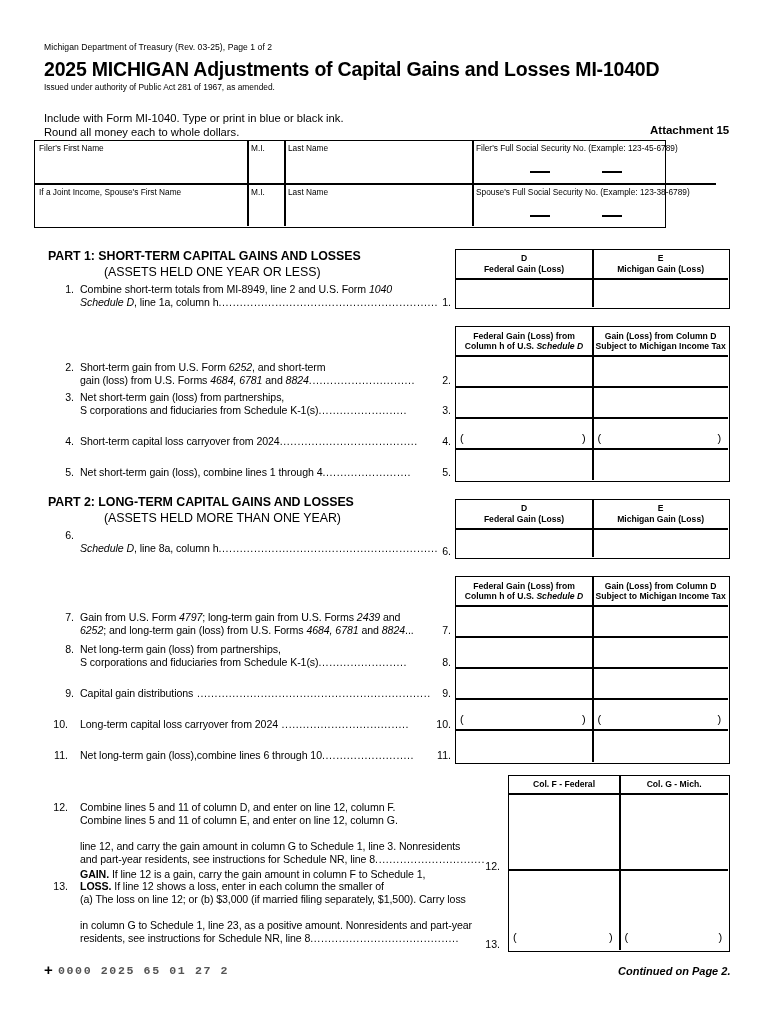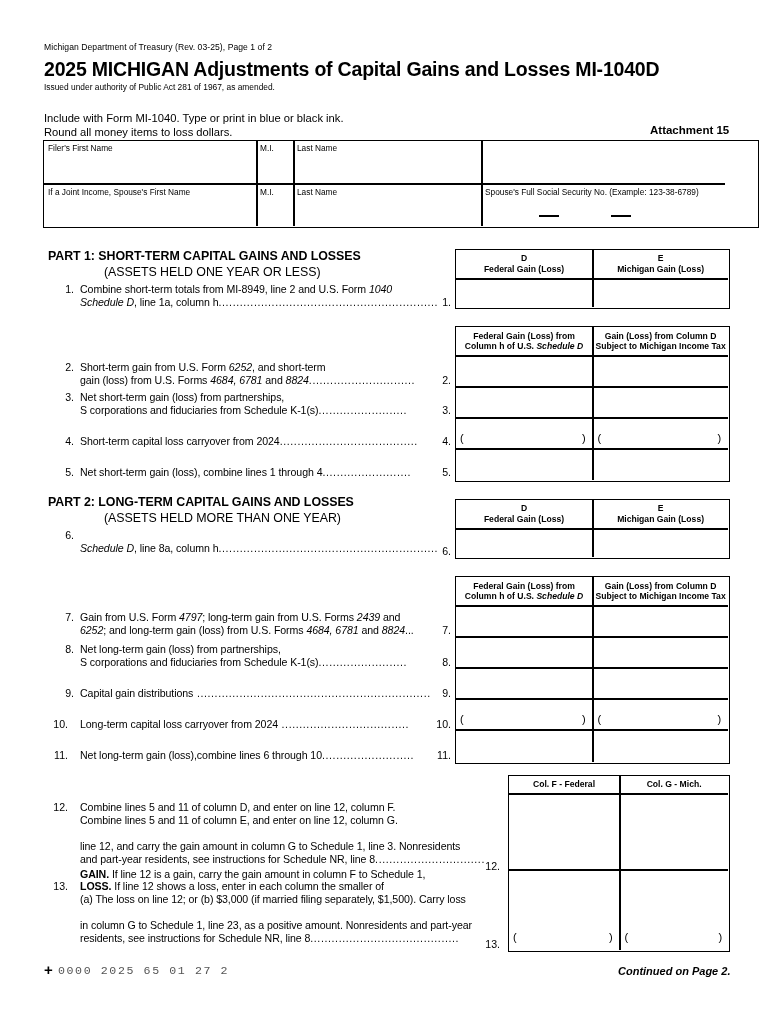--- a/index.html
+++ b/index.html
@@ -51,22 +51,22 @@
   }
   .attachment {
     left: 650px; top: 124px;
     font-size: 11.5px;
     font-weight: bold;
     white-space: nowrap;
   }
 
   
   .namegrid {
-    left: 43px; top: 140px;
-    width: 716px; height: 88px;
+    left: 34px; top: 140px;
+    width: 632px; height: 88px;
     border: 1.6px solid #000;
     box-sizing: border-box;
     text-align: center;
   }
   .ng-cell {
     position: absolute;
     box-sizing: border-box;
     overflow: hidden;
   }
   .ng-lbl {
@@ -157,58 +157,64 @@
     font-weight: bold;
     line-height: 1;
   }
   .barcode-num {
     left: 58px; top: 964px;
     font-family: "Liberation Mono", monospace;
     font-size: 11.6px;
     letter-spacing: 1.6px;
     color: #555;
     white-space: nowrap;
+    font-weight: bold;
   }
   .continued {
     left: 618px; top: 965px;
     font-size: 11px;
     font-weight: bold;
     font-style: italic;
     white-space: nowrap;
   }
 </style>
 </head>
 <body>
 
 <div id="page">
 
   <div class="abs dept-line">Michigan Department of Treasury (Rev. 03-25), Page 1 of 2</div>
   <div class="abs form-title">2025 MICHIGAN Adjustments of Capital Gains and Losses MI-1040D</div>
   <div class="abs issued-line">Issued under authority of Public Act 281 of 1967, as amended.</div>
   <div class="abs include-line">Include with Form MI-1040. Type or print in blue or black ink.</div>
-  <div class="abs round-line">Round all money items to loss dollars.</div>
+  <div class="abs round-line">Round all money each to whole dollars.</div>
   <div class="abs attachment">Attachment 15</div>
 
   <div class="abs namegrid">
 
     <div class="vline" style="left:212px; top:0; height:84.8px;"></div>
     <div class="vline" style="left:249px; top:0; height:84.8px;"></div>
     <div class="vline" style="left:437px; top:0; height:84.8px;"></div>
 
     <div class="hline" style="left:0; top:42px; width:437px;"></div>
     <div class="hline" style="left:437px; top:42px; width:243.8px;"></div>
 
     <div class="ng-cell" style="left:0; top:0; width:212px; height:42px;">
       <span class="ng-lbl">Filer's First Name</span>
     </div>
     <div class="ng-cell" style="left:212px; top:0; width:37px; height:42px;">
       <span class="ng-lbl">M.I.</span>
     </div>
     <div class="ng-cell" style="left:249px; top:0; width:188px; height:42px;">
       <span class="ng-lbl">Last Name</span>
+    </div>
+    <div class="ng-cell" style="left:437px; top:0; width:244px; height:42px;">
+      <span class="ng-lbl">Filer's Full Social Security No. (Example: 123-45-6789)</span>
+      <span class="ssn-dash" style="left:58px; top:30px;"></span>
+      <span class="ssn-dash" style="left:130px; top:30px;"></span>
     </div>
 
     <div class="ng-cell" style="left:0; top:43.6px; width:212px; height:41px;">
       <span class="ng-lbl">If a Joint Income, Spouse's First Name</span>
     </div>
     <div class="ng-cell" style="left:212px; top:43.6px; width:37px; height:41px;">
       <span class="ng-lbl">M.I.</span>
     </div>
     <div class="ng-cell" style="left:249px; top:43.6px; width:188px; height:41px;">
       <span class="ng-lbl">Last Name</span>

